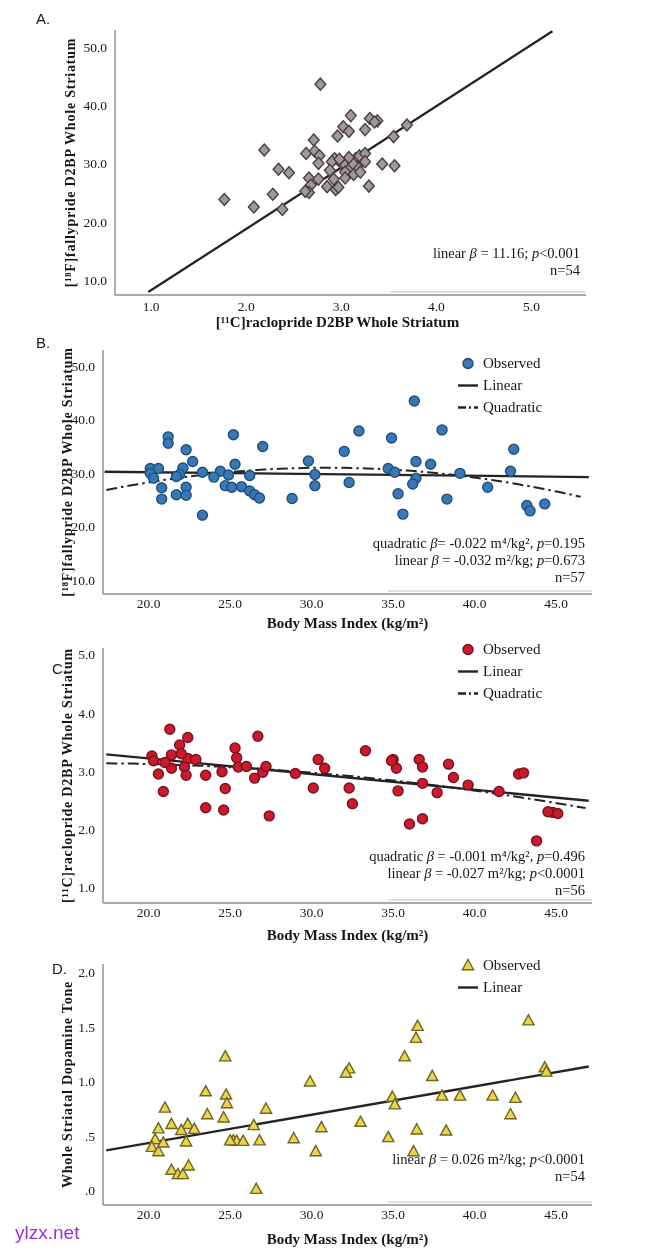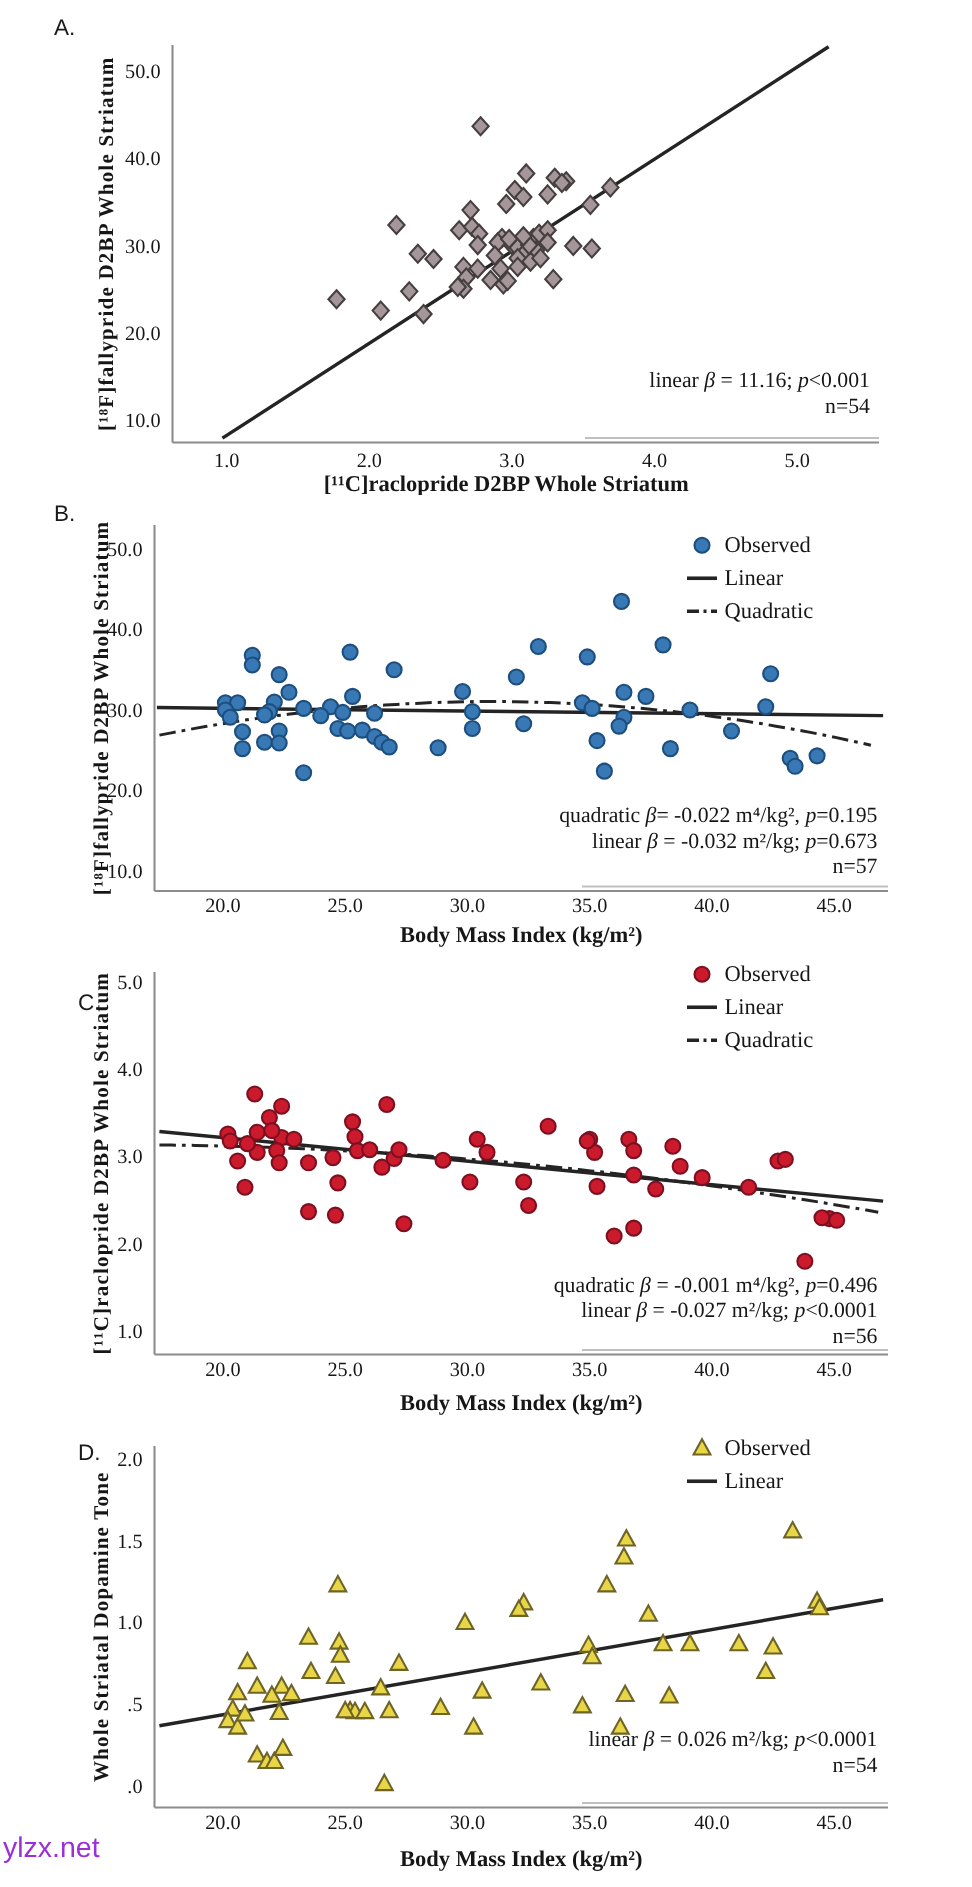--- a/index.html
+++ b/index.html
@@ -2,21 +2,21 @@
 <html><head>
 <meta charset="utf-8">
 <style>
   html,body{margin:0;padding:0;background:#ffffff;}
   .page{position:relative;width:648px;height:1258px;background:#ffffff;overflow:hidden;
         font-family:"Liberation Serif","DejaVu Serif",serif;}
   .panel{position:absolute;left:0;width:648px;}
   .panel svg{display:block;}
   .panel-letter{position:absolute;font-family:"Liberation Sans","DejaVu Sans",sans-serif;
         font-size:15px;color:#1a1a1a;}
-  .watermark{position:absolute;left:2px;top:1222px;font-family:"Liberation Sans","DejaVu Sans",sans-serif;
+  .watermark{position:absolute;left:15px;top:1222px;font-family:"Liberation Sans","DejaVu Sans",sans-serif;
         font-size:19px;}
   text{fill:#161616;}
 </style>
 </head>
 <body>
 
 <div class="page">
   <div id="panels">
       <div class="panel" style="top: 0px; height: 330px;">
         <span class="panel-letter" style="left: 36px; top: 10px;">A.</span>

